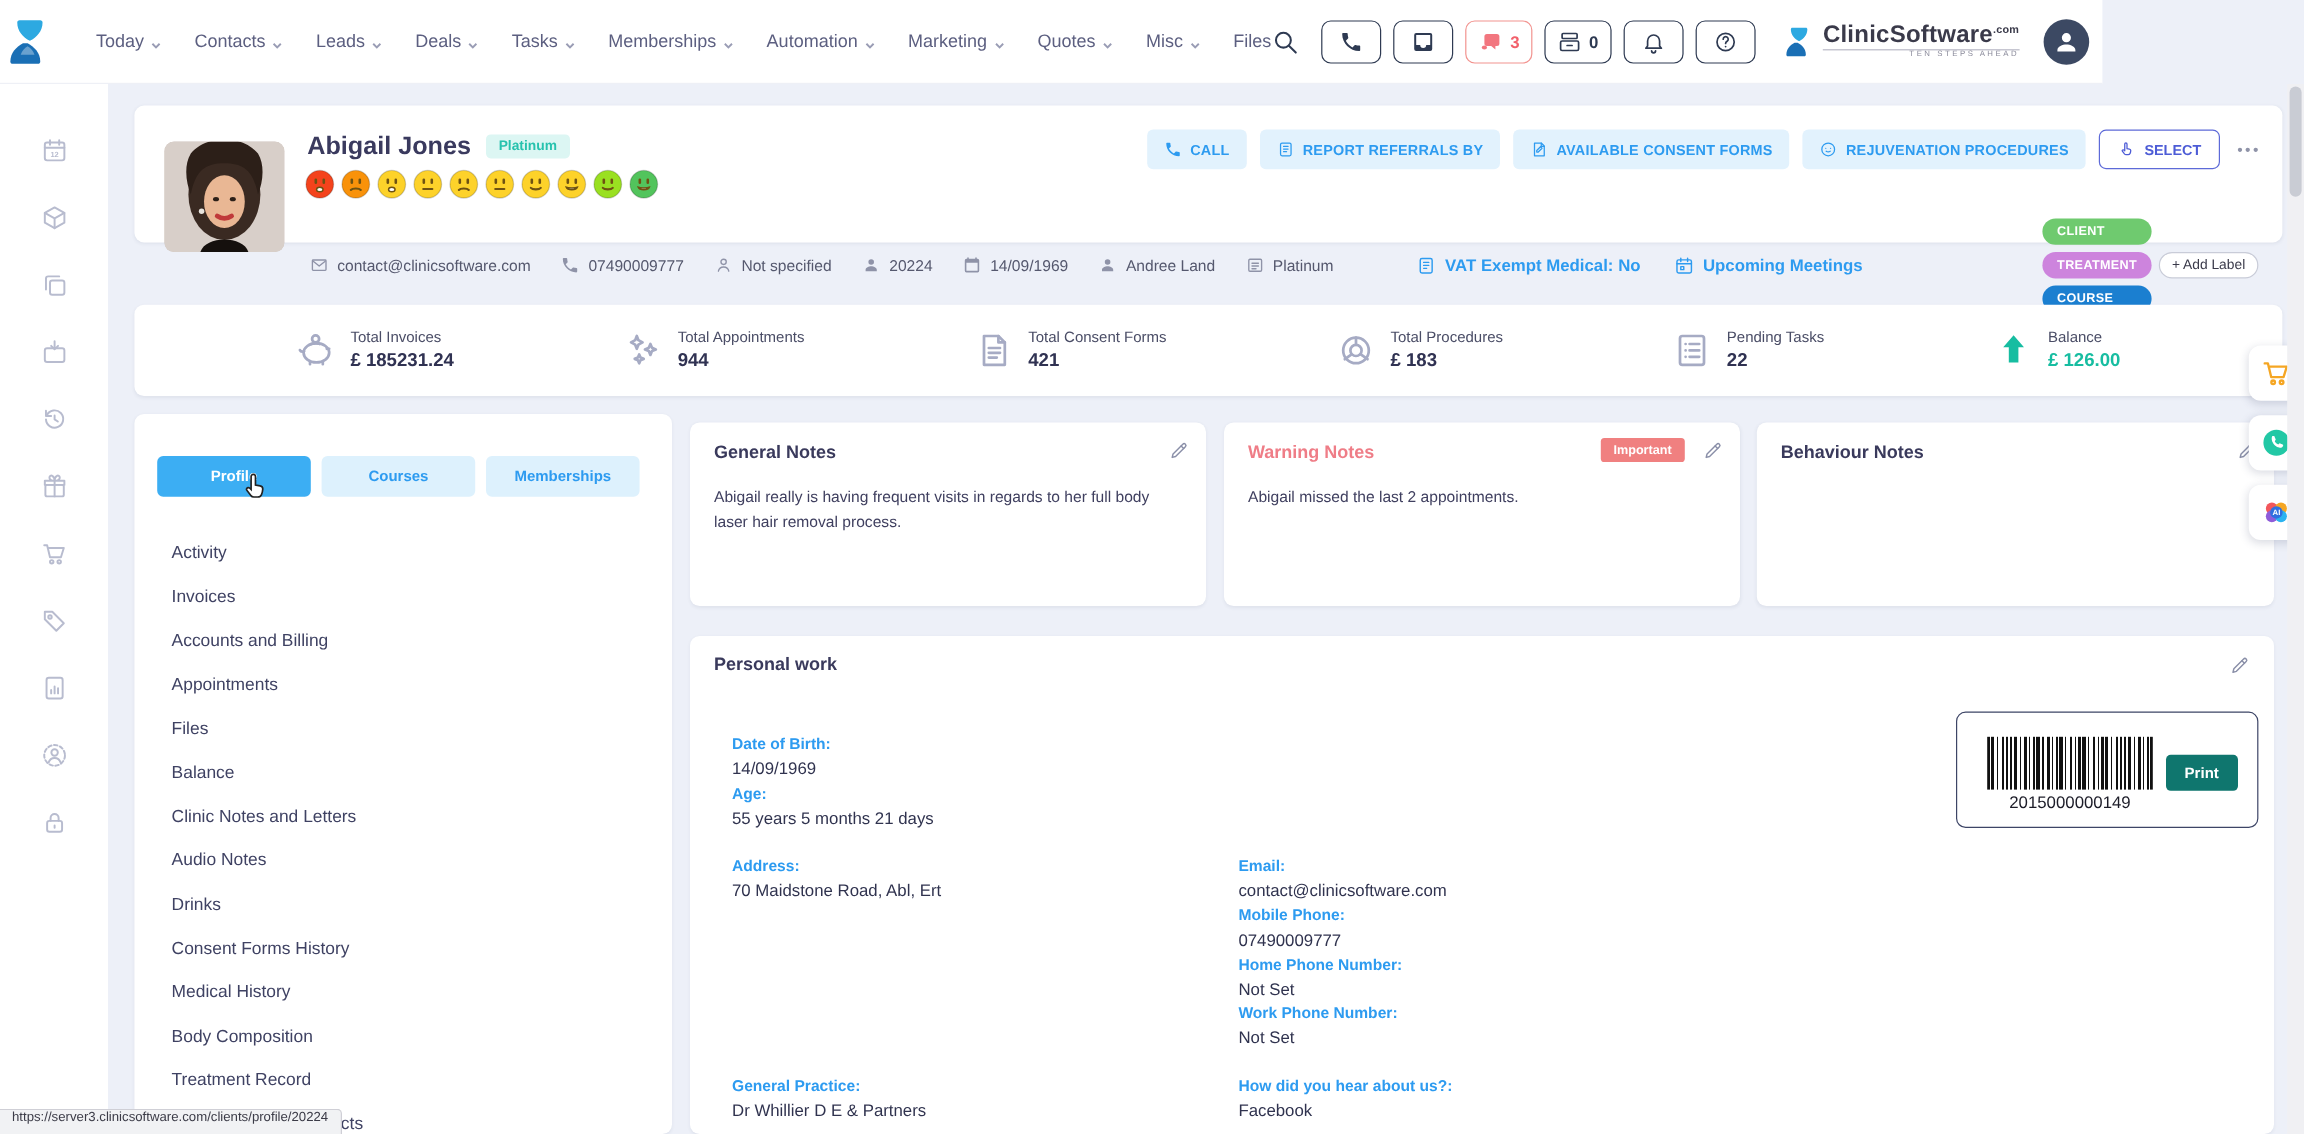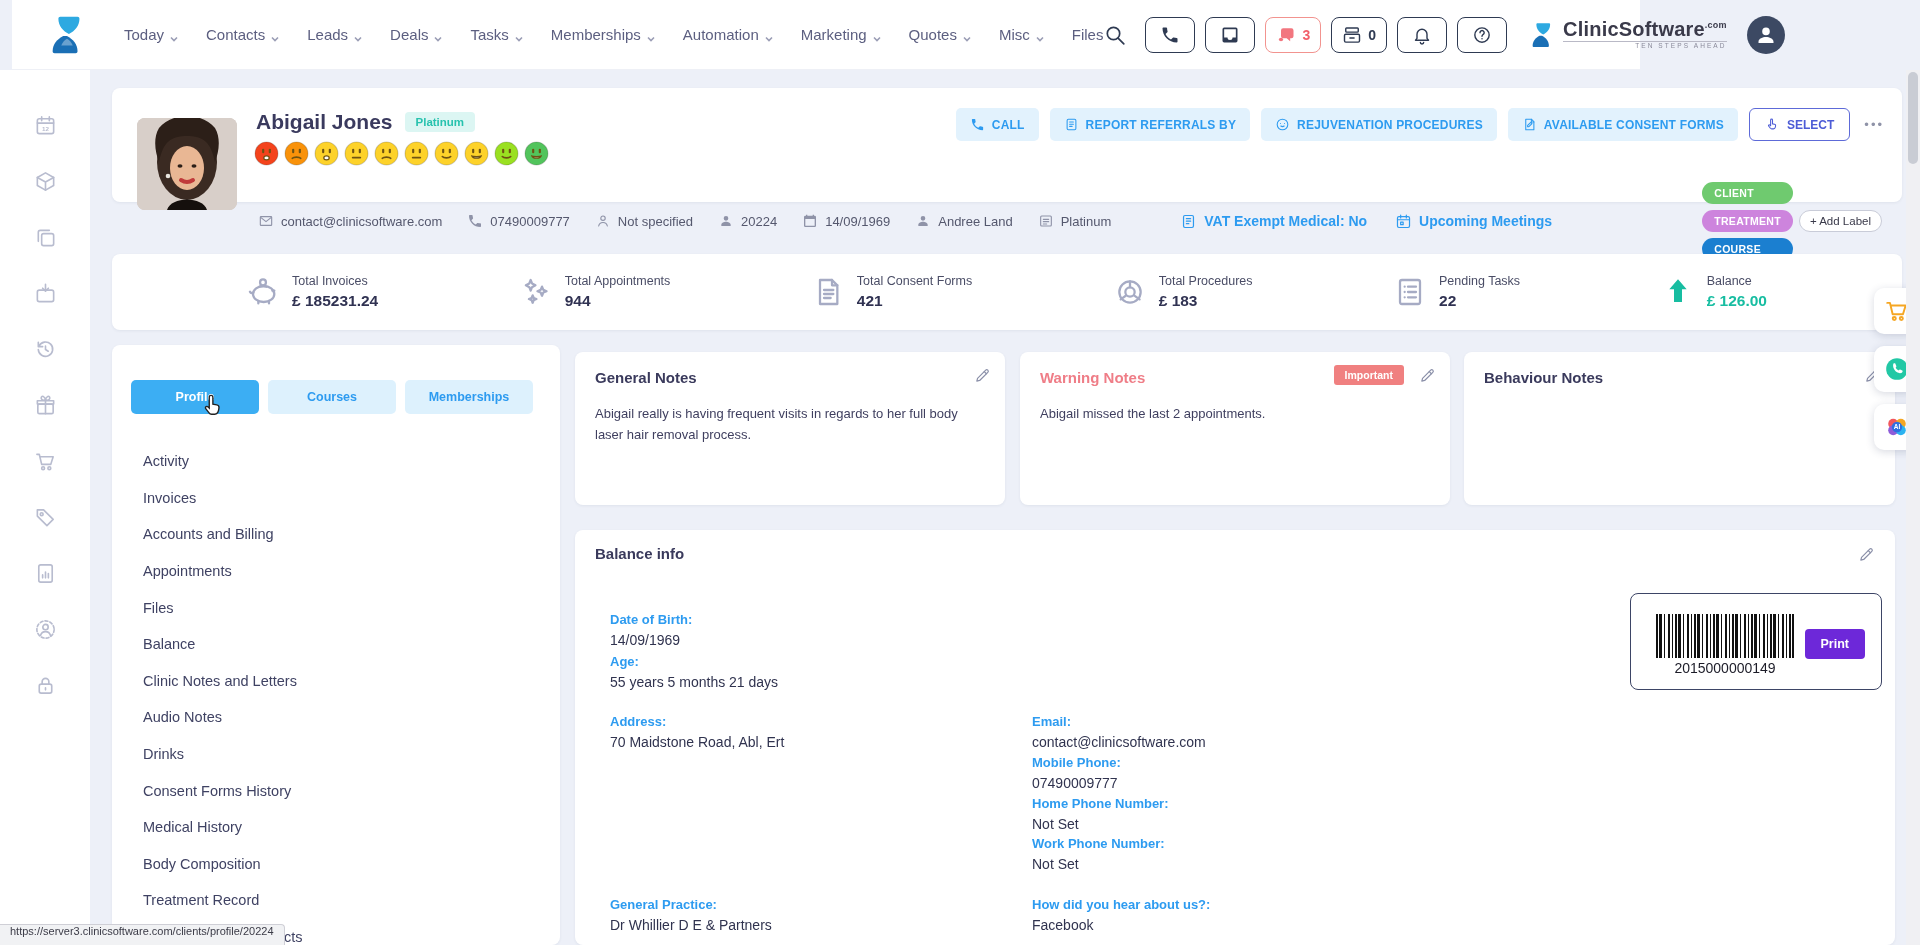--- a/index.html
+++ b/index.html
@@ -1,21 +1,21 @@
 <!DOCTYPE html>
 <html><head>
 <meta charset="utf-8">
 <style>
   * { margin:0; padding:0; box-sizing:border-box; }
   html,body { width:1920px; height:945px; overflow:hidden; }
   body { font-family:"Liberation Sans","DejaVu Sans",sans-serif; background:#edf0f8; position:relative; color:#363a5e; }
 
   
-  .topbar { position:absolute; top:0; left:12px; width:1628px; height:70px; background:#fff; z-index:30;
-            display:flex; align-items:center; border-bottom:1px solid #eef0f6;padding-left:32px; }
+  .topbar { position:absolute; top:0; left:0; width:1752px; height:70px; background:#fff; z-index:30;
+            display:flex; align-items:center; border-bottom:1px solid #eef0f6; }
   .logo-box { width:90px; display:flex; justify-content:center; }
   .logo-box svg { width:46px; height:52px; }
   .nav { display:flex; align-items:center; gap:27px; margin-left:34px; }
   .nav-item { display:flex; align-items:center; gap:5px; font-size:15px; color:#5c5f80; cursor:pointer; white-space:nowrap; }
   .chev { width:10px; height:10px; }
   .chev svg { width:10px; height:10px; stroke:#9a9db5; }
   .top-right { margin-left:auto; display:flex; align-items:center; gap:10px; padding-right:26px; }
   .search-ic { width:24px; height:24px; color:#2e3a52; margin-right:8px; cursor:pointer; }
   .tb-btn { min-width:50px; height:36px; border:1.6px solid #2e3a52; border-radius:8px; display:flex; align-items:center;
             justify-content:center; gap:6px; color:#2e3a52; cursor:pointer; padding:0 10px; background:#fff; }
@@ -103,21 +103,21 @@
   .pf .val { font-size:14px; color:#30334f; }
   #pf-dob { left:35px; top:82px; } #pf-age { left:35px; top:124px; }
   #pf-address { left:35px; top:184px; } #pf-gp { left:35px; top:367px; }
   #pf-email { left:457px; top:184px; } #pf-mobile { left:457px; top:225px; }
   #pf-home { left:457px; top:266px; } #pf-work { left:457px; top:306px; }
   #pf-hear { left:457px; top:367px; }
   .bc-box { position:absolute; left:1055px; top:63px; width:252px; height:97px; border:1.5px solid #3d4566; border-radius:8px; }
   .bc-stripes { position:absolute; left:25px; top:20px; width:138px; height:44px;
     background:repeating-linear-gradient(90deg,#111 0 2px,#fff 2px 3px,#111 3px 6px,#fff 6px 8px,#111 8px 9px,#fff 9px 12px,#111 12px 14px,#fff 14px 16px,#111 16px 17px,#fff 17px 19px); }
   .bc-num { position:absolute; left:14px; top:66px; width:160px; text-align:center; font-size:14px; color:#1c1c28; }
-  .print-btn { position:absolute; right:16px; top:35px; background:#6d28d9; color:#fff; font-size:12.5px; font-weight:bold;
+  .print-btn { position:absolute; right:16px; top:35px; background:#0f766e; color:#fff; font-size:12.5px; font-weight:bold;
                border:none; border-radius:4px; padding:8px 16px; cursor:pointer; }
 
   
   .float-btn { position:absolute; width:46px; height:46px; background:#fff; border-radius:10px;
                box-shadow:0 2px 8px rgba(40,50,90,.18); display:flex; align-items:center; justify-content:center; z-index:40; cursor:pointer; }
   #fb-cart { left:1874px; top:288px; color:#f5a623; } 
   #fb-wa { left:1874px; top:346px; }
   #fb-ai { left:1874px; top:404px; }
   .float-btn svg { width:26px; height:26px; }
 
@@ -532,32 +532,32 @@
         <button class="act-btn">
           <span class="ic"><svg viewBox="0 0 24 24" fill="none" stroke="currentColor" stroke-width="1.7" stroke-linecap="round" stroke-linejoin="round" style="width:100%;height:100%;">
               <rect x="5" y="3.5" width="14" height="17" rx="2"></rect>
               <path d="M9 8h6M9 11.5h6M9 15h4"></path>
             </svg></span>
           <span>REPORT REFERRALS BY</span>
         </button>
 
         <button class="act-btn">
           <span class="ic"><svg viewBox="0 0 24 24" fill="none" stroke="currentColor" stroke-width="1.7" stroke-linecap="round" stroke-linejoin="round" style="width:100%;height:100%;">
+              <path d="M6 3.5h9l4 4v13H6z"></path>
+              <path d="M15 3.5V8h4M9 13.5l5-5 2 2-5 5H9v-2z"></path>
+            </svg></span>
+          <span>AVAILABLE CONSENT FORMS</span>
+        </button>
+
+        <button class="act-btn">
+          <span class="ic"><svg viewBox="0 0 24 24" fill="none" stroke="currentColor" stroke-width="1.7" stroke-linecap="round" stroke-linejoin="round" style="width:100%;height:100%;">
               <circle cx="12" cy="12" r="8.5"></circle>
               <path d="M8.8 10.5h.01M15.2 10.5h.01M9.3 14.5c1.6 1.1 3.8 1.1 5.4 0"></path>
             </svg></span>
           <span>REJUVENATION PROCEDURES</span>
-        </button>
-
-        <button class="act-btn">
-          <span class="ic"><svg viewBox="0 0 24 24" fill="none" stroke="currentColor" stroke-width="1.7" stroke-linecap="round" stroke-linejoin="round" style="width:100%;height:100%;">
-              <path d="M6 3.5h9l4 4v13H6z"></path>
-              <path d="M15 3.5V8h4M9 13.5l5-5 2 2-5 5H9v-2z"></path>
-            </svg></span>
-          <span>AVAILABLE CONSENT FORMS</span>
         </button>
       </span>
     <button class="select-btn">
       <span class="ic"><svg viewBox="0 0 24 24" fill="none" stroke="currentColor" stroke-width="1.7" stroke-linecap="round" stroke-linejoin="round" style="width:100%;height:100%;">
             <path d="M9 12V4.8a1.5 1.5 0 0 1 3 0V11l3.2.5c1 .2 1.8 1 1.8 2.1 0 0-.2 2.2-.9 3.7-.5 1-1.5 1.7-2.6 1.7h-2.8c-.8 0-1.6-.4-2.1-1l-2.8-3.6c-.6-.8 0-1.9 1-1.9.4 0 .8.1 1.1.4l1.1 1.1z"></path>
           </svg></span>
       <span>SELECT</span>
     </button>
     <span class="more-dots">•••</span>
   </div>
@@ -699,21 +699,21 @@
 
 <section class="card note-card" id="note-behaviour">
   <div class="note-title">Behaviour Notes</div>
   <span class="edit-ic"><svg viewBox="0 0 24 24" fill="none" stroke="currentColor" stroke-width="1.7" stroke-linecap="round" stroke-linejoin="round" style="width:100%;height:100%;">
         <path d="M4 20l1-4L16.5 4.5a2.12 2.12 0 0 1 3 3L8 19l-4 1z"></path>
         <path d="M14.5 6.5l3 3"></path>
       </svg></span>
 </section>
 
 <section class="card" id="personal-card">
-  <div class="p-title">Balance info</div>
+  <div class="p-title">Personal work</div>
   <span class="edit-ic" style="top:16px;right:20px;"><svg viewBox="0 0 24 24" fill="none" stroke="currentColor" stroke-width="1.7" stroke-linecap="round" stroke-linejoin="round" style="width:100%;height:100%;">
         <path d="M4 20l1-4L16.5 4.5a2.12 2.12 0 0 1 3 3L8 19l-4 1z"></path>
         <path d="M14.5 6.5l3 3"></path>
       </svg></span>
 
   <div class="pf" id="pf-dob">
     <div class="lab">Date of Birth:</div>
       <div class="val">14/09/1969</div>
   </div>
   <div class="pf" id="pf-age">

